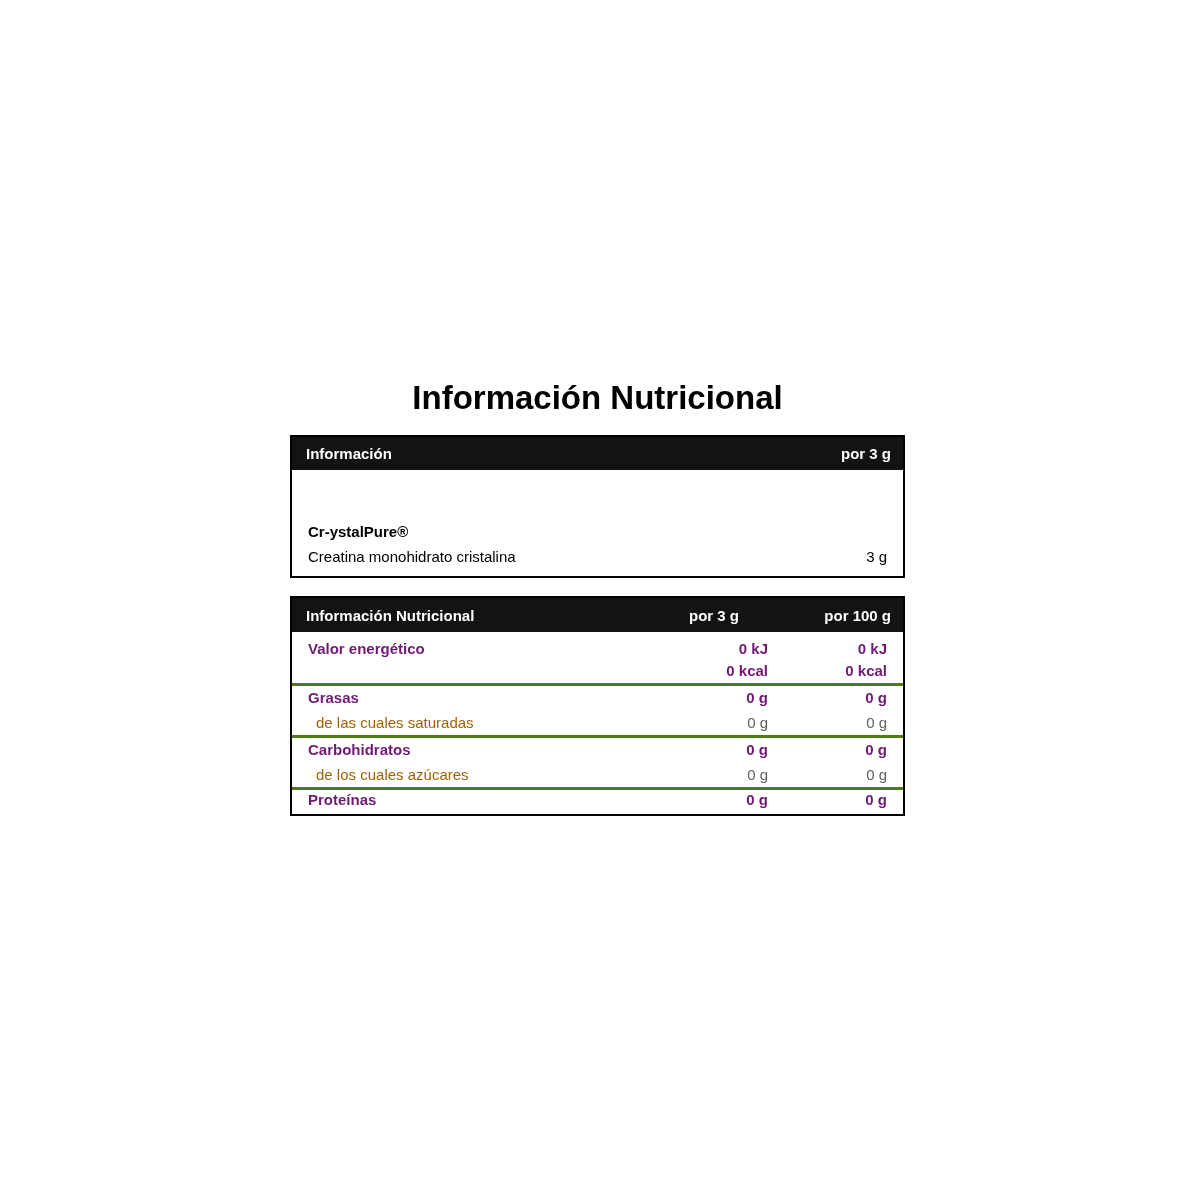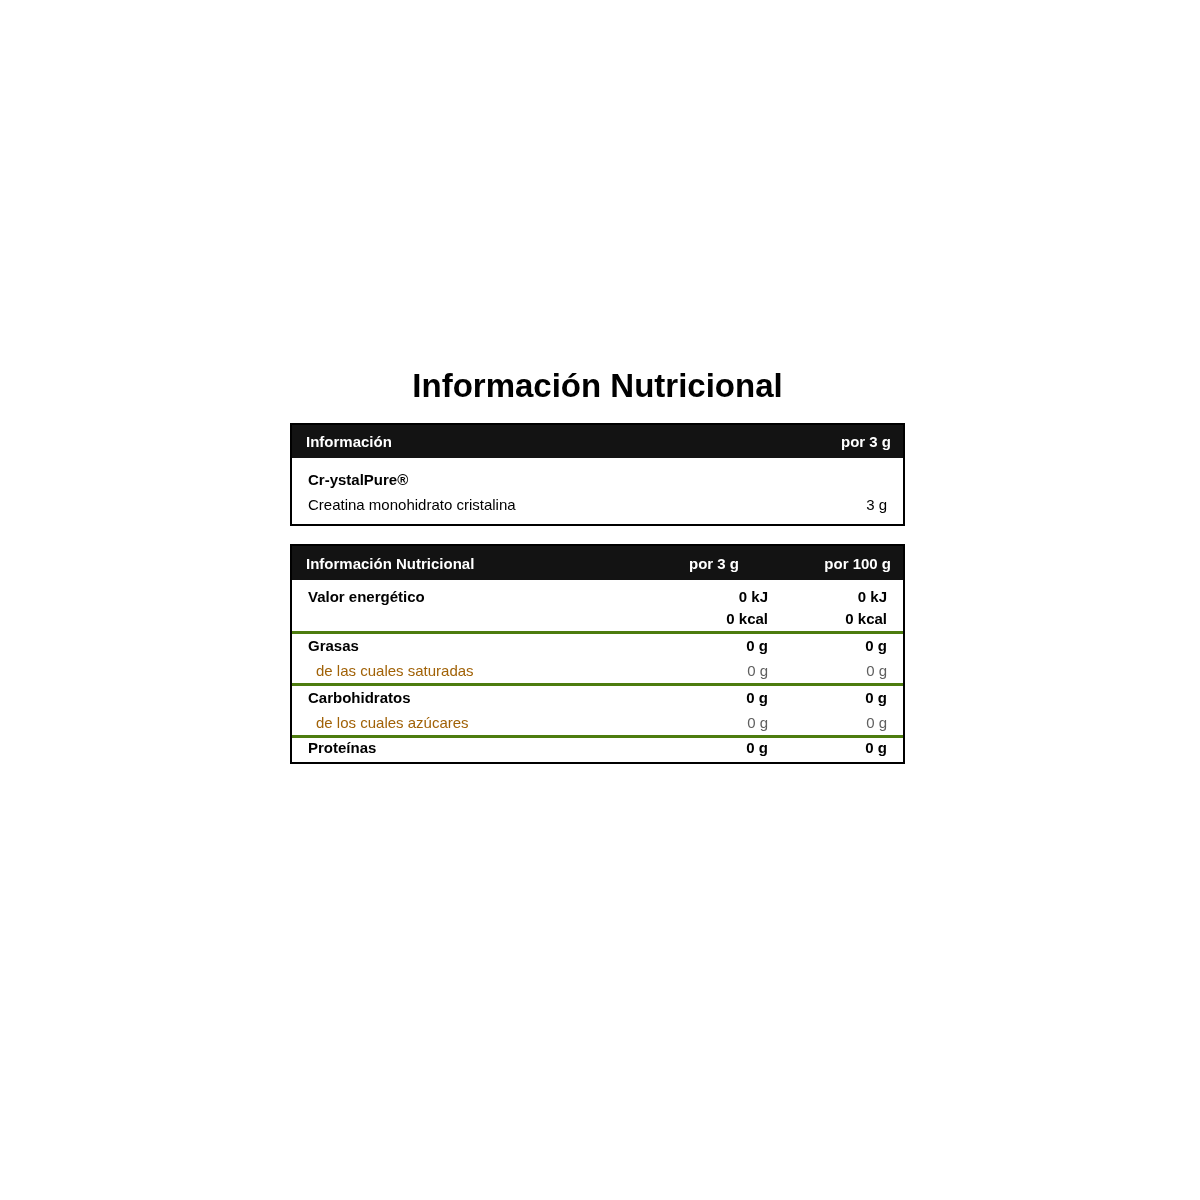--- a/index.html
+++ b/index.html
@@ -7,21 +7,21 @@
   .canvas {
     position: relative;
     width: 1200px;
     height: 1200px;
     background: #ffffff;
     overflow: hidden;
   }
   .sheet {
     position: absolute;
     left: 290px;
-    top: 368px;
+    top: 380px;
     width: 615px;
   }
   .page-title {
     margin: 0 0 19px 0;
     font-size: 33px;
     line-height: 36px;
     font-weight: 700;
     text-align: center;
     color: #000;
     letter-spacing: 0;
@@ -42,20 +42,21 @@
     font-size: 15px;
     font-weight: 700;
     padding: 0 12px 0 14px;
   }
   .comp-body { padding: 9px 0 7px 0; }
   .comp-row-brand {
     font-weight: 700;
     font-size: 15px;
     line-height: 25px;
     padding-left: 16px;
+    margin-top: 40px;
   }
   .comp-row-ingredient {
     display: flex;
     justify-content: space-between;
     font-size: 15px;
     line-height: 25px;
     padding-left: 16px;
     padding-right: 16px;
   }
   
@@ -81,21 +82,21 @@
     vertical-align: middle;
   }
   th.c1 { text-align: left; padding-left: 14px; }
   th.c2 { text-align: center; }
   th.c3 { text-align: right; padding-right: 12px; }
   table.nut tbody tr { height: 26px; }
   table.nut td {
     font-size: 15px;
     vertical-align: middle;
     font-weight: 700;
-    color: #000000;
+    color: #701a75;
   }
   td.c1 { padding-left: 16px; text-align: left; }
   td.c2 { text-align: right; }
   td.c3 { text-align: right; padding-right: 16px; }
   tr.sub td { font-weight: 400; }
   tr.sub td.c1 { padding-left: 24px; color: #a16207; }
   tr.sub td.c2, tr.sub td.c3 { color: #5f5f5f; }
   tr.divider td { border-top: 3px solid #4d7c0f; }
   table.nut tbody tr:first-child td { padding-top: 8px; }
   table.nut tbody tr:last-child td { padding-bottom: 6px; }

